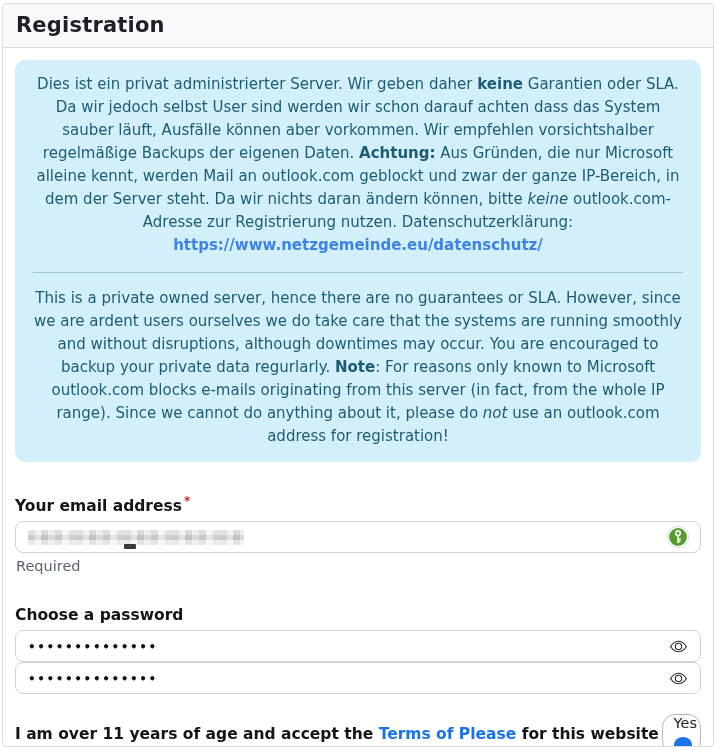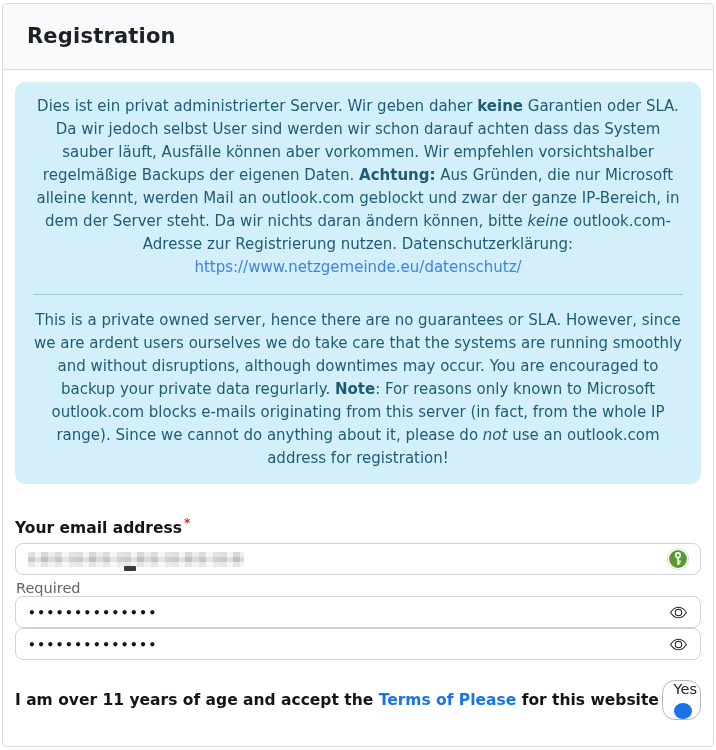--- a/index.html
+++ b/index.html
@@ -17,21 +17,21 @@
     background: #fff;
     height: 744px;
     overflow: hidden;
   }
   .card-header {
     background: #f8f9fa;
     border-bottom: 1px solid #d9dce1;
     padding: 8px 12px 9px 12px;
   }
   .card-header h1 {
-    margin: 12px;
+    margin: 1px;
     font-size: 21px;
     font-weight: 600;
     color: #1d2127;
     letter-spacing: 0.2px;
   }
   .card-body { padding: 12px; }
 
   
   .notice {
     background: #d3f0fa;
@@ -45,20 +45,21 @@
   .notice strong { font-weight: 700; }
   .notice em { font-style: italic; }
   .notice hr {
     border: none;
     border-top: 1px solid rgba(29,92,116,0.28);
     margin: 15px 0 14px 0;
   }
   .inline-link {
     color: #3d82e4;
     text-decoration: none;
+    font-weight: bold;
   }
 
   
   .field-label {
     font-size: 15.5px;
     font-weight: 700;
     color: #15141a;
     margin: 32px 0 6px 0;
   }
   .field-label .req {
@@ -103,21 +104,21 @@
   }
   .icon-btn {
     display: flex; align-items: center; justify-content: center;
     width: 24px; height: 24px;
     cursor: pointer;
     background: none; border: none; padding: 0;
   }
   .helper-text {
     font-size: 14.5px;
     color: #5c6470;
-    margin: 5px 0 0 1px;
+    margin: 5px 0 16px 1px;
   }
 
   
   .terms-row {
     display: flex;
     align-items: center;
     justify-content: space-between;
     margin-top: 20px;
   }
   .terms-label {
@@ -175,20 +176,21 @@
         <svg width="22" height="22" viewBox="0 0 24 24">
           <circle cx="12" cy="12" r="10.5" fill="#569c2c" stroke="#ffffff" stroke-width="1.6"></circle>
           <circle cx="12" cy="12" r="11.6" fill="none" stroke="#c9cdd2" stroke-width="0.8"></circle>
           <circle cx="12" cy="7.8" r="2.5" fill="none" stroke="#ffffff" stroke-width="1.7"></circle>
           <path d="M12 10.3 L12 18 M12 14.6 L14.4 14.6 M12 17 L13.9 17" stroke="#ffffff" stroke-width="1.7" fill="none" stroke-linecap="round"></path>
         </svg>
       </button>
     </div>
     <div class="helper-text">Required</div>
 
+    <div class="field-label">Choose a password</div>
     <div class="input-box">
       <span class="masked-dots">••••••••••••••</span>
       <button class="icon-btn">
         <svg width="17" height="17" viewBox="0 0 16 16" fill="#212529">
           <path d="M16 8s-3-5.5-8-5.5S0 8 0 8s3 5.5 8 5.5S16 8 16 8zM1.173 8a13 13 0 0 1 1.66-2.043C4.12 4.668 5.88 3.5 8 3.5s3.879 1.168 5.168 2.457A13 13 0 0 1 14.828 8a13 13 0 0 1-1.66 2.043C11.879 11.332 10.119 12.5 8 12.5s-3.879-1.168-5.168-2.457A13 13 0 0 1 1.172 8z"></path>
           <path d="M8 5.5a2.5 2.5 0 1 0 0 5 2.5 2.5 0 0 0 0-5zM4.5 8a3.5 3.5 0 1 1 7 0 3.5 3.5 0 0 1-7 0z"></path>
         </svg>
       </button>
     </div>
 

